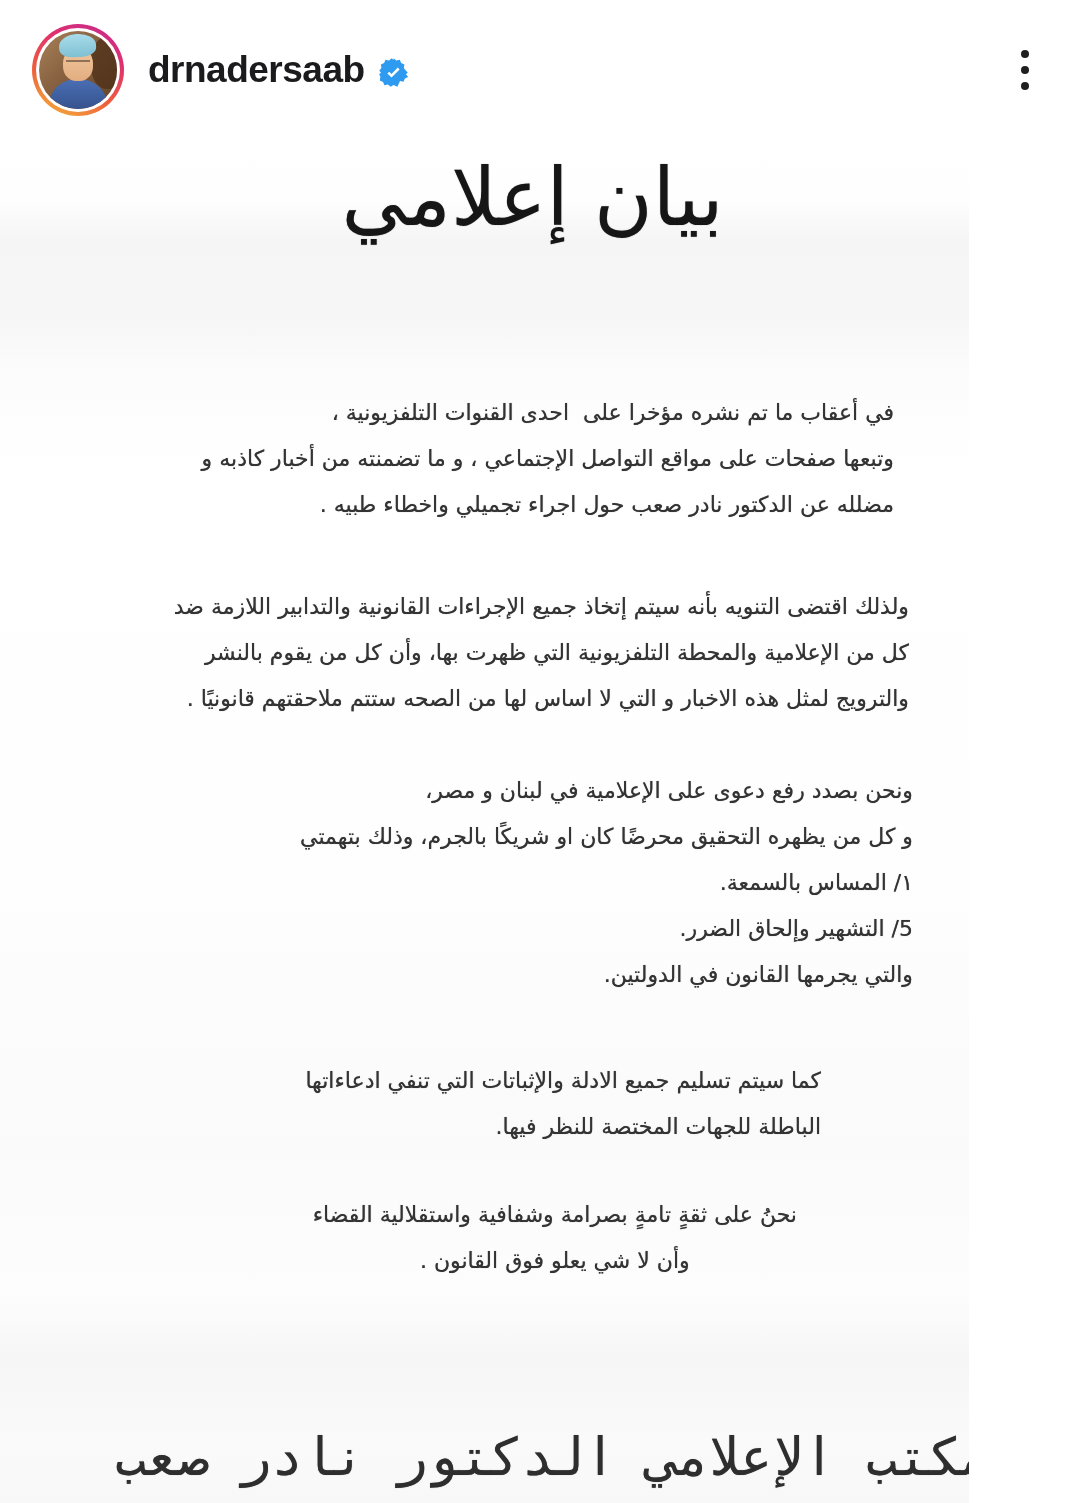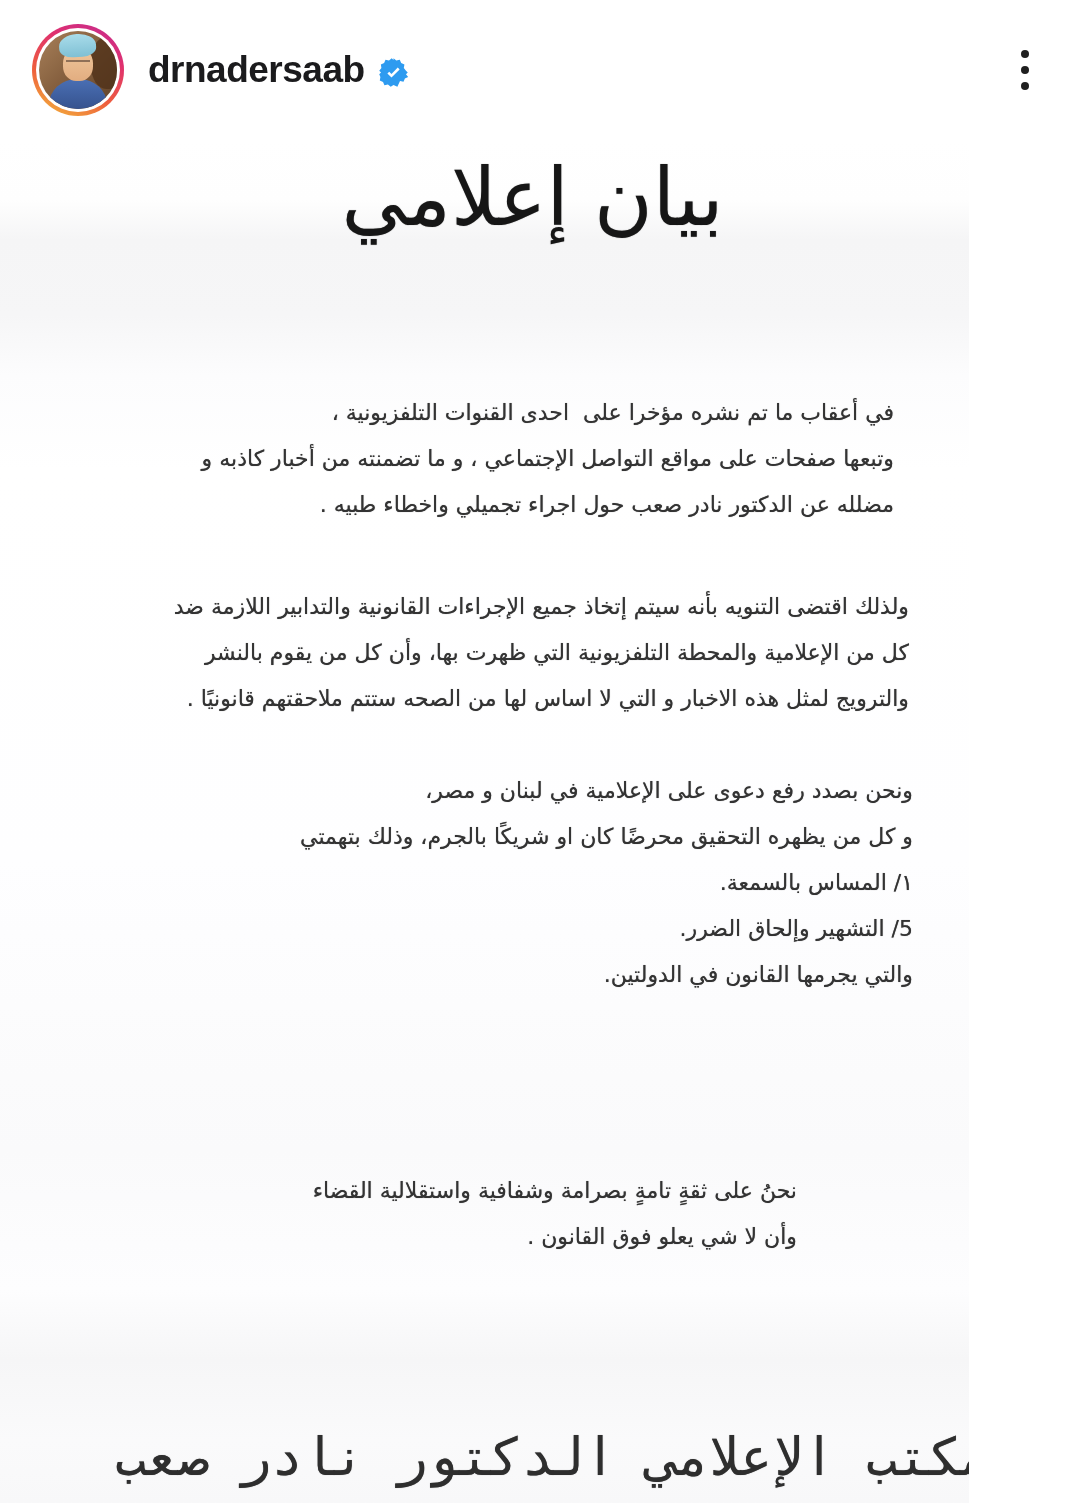--- a/index.html
+++ b/index.html
@@ -75,21 +75,21 @@
   .para {
     position:absolute; direction:rtl; text-align:right; white-space:pre;
     font-size:22px; line-height:46px; color:#333333;
     font-family:"DejaVu Sans", sans-serif;
     text-shadow:0 0 .7px rgba(55,55,55,.8);
   }
   .p1 { top:250px; right:75px; }
   .p2 { top:444px; right:60px; }
   .p3 { top:628px; right:56px; }
   .p4 { top:918px; right:148px; }
-  .p5 { top:1028px; right:172px; }
+  .p5 { top:1052px; right:172px;text-align:center; }
   .signature {
     position:absolute; top:1294px; left:115px;
     direction:rtl; white-space:pre;
     font-size:52px; line-height:56px; color:#2e2e2e;
     font-family:Liberation Mono, monospace;
     text-shadow:0 0 .7px rgba(55,55,55,.8);
   }
 </style>
 </head>
 <body>
@@ -134,19 +134,21 @@
 وتبعها صفحات على مواقع التواصل الإجتماعي ، و ما تضمنته من أخبار كاذبه و
 مضلله عن الدكتور نادر صعب حول اجراء تجميلي واخطاء طبيه .</p>
     <p class="para p2">ولذلك اقتضى التنويه بأنه سيتم إتخاذ جميع الإجراءات القانونية والتدابير اللازمة ضد
 كل من الإعلامية والمحطة التلفزيونية التي ظهرت بها، وأن كل من يقوم بالنشر
 والترويج لمثل هذه الاخبار و التي لا اساس لها من الصحه ستتم ملاحقتهم قانونيًا .</p>
     <p class="para p3">ونحن بصدد رفع دعوى على الإعلامية في لبنان و مصر،
 و كل من يظهره التحقيق محرضًا كان او شريكًا بالجرم، وذلك بتهمتي
 ١/ المساس بالسمعة.
 5/ التشهير وإلحاق الضرر.
 والتي يجرمها القانون في الدولتين.</p>
+    <p class="para p4">كما سيتم تسليم جميع الادلة والإثباتات التي تنفي ادعاءاتها
+الباطلة للجهات المختصة للنظر فيها.</p>
     <p class="para p5">نحنُ على ثقةٍ تامةٍ بصرامة وشفافية واستقلالية القضاء
 وأن لا شي يعلو فوق القانون .</p>
 
     <div class="signature">المكتب الإعلامي الدكتور نادر صعب</div>
   </div>
 
 </div>
 
 </body></html>

